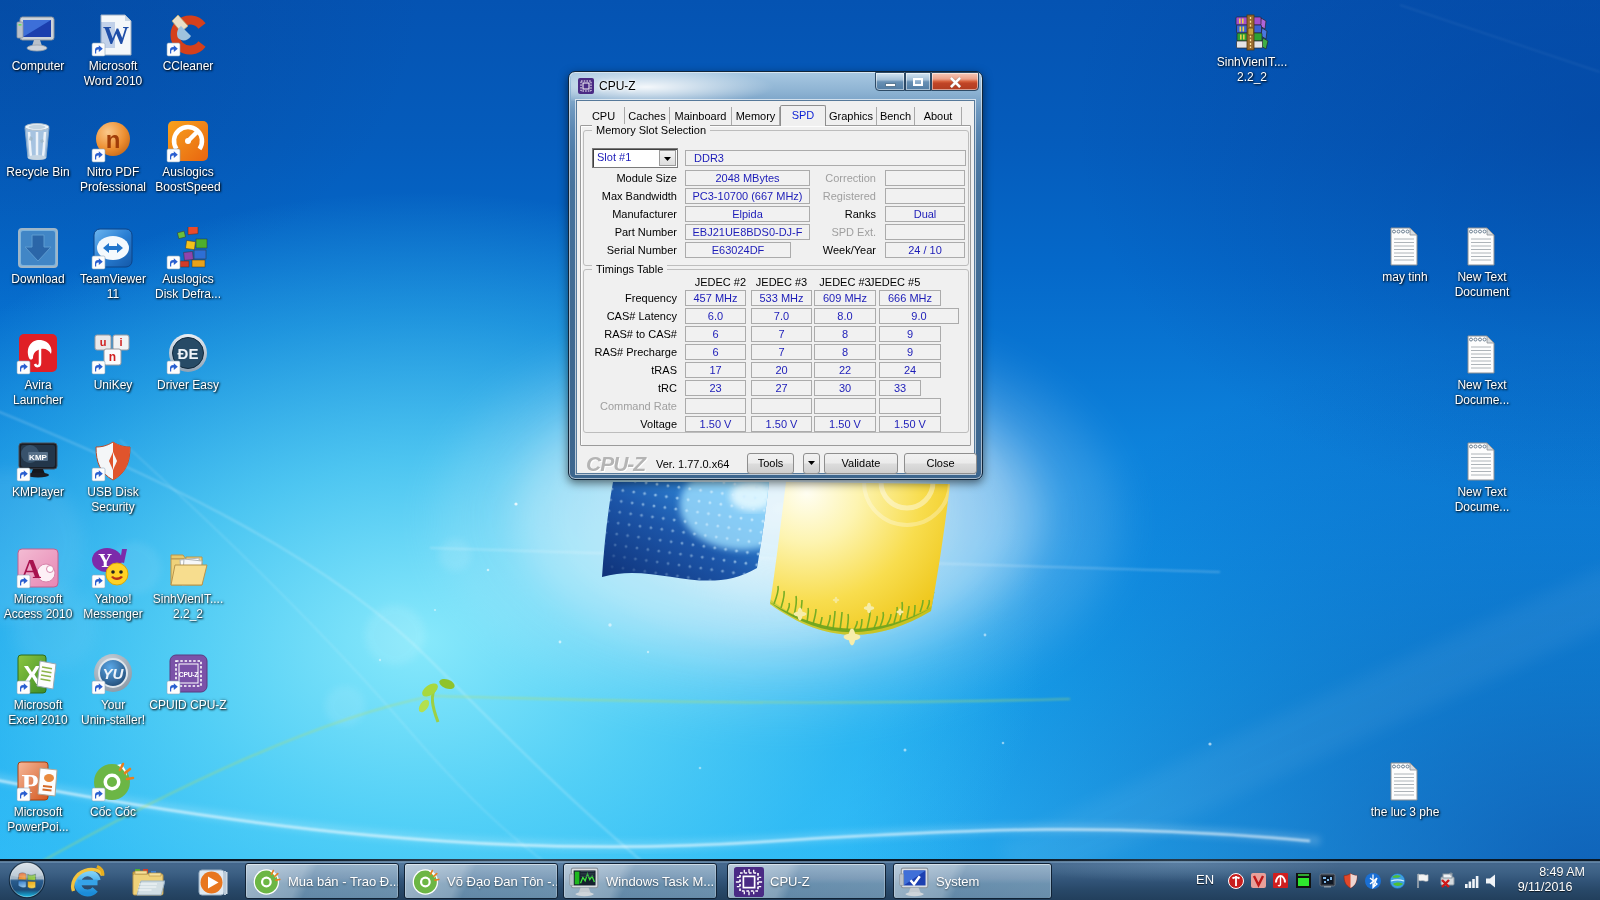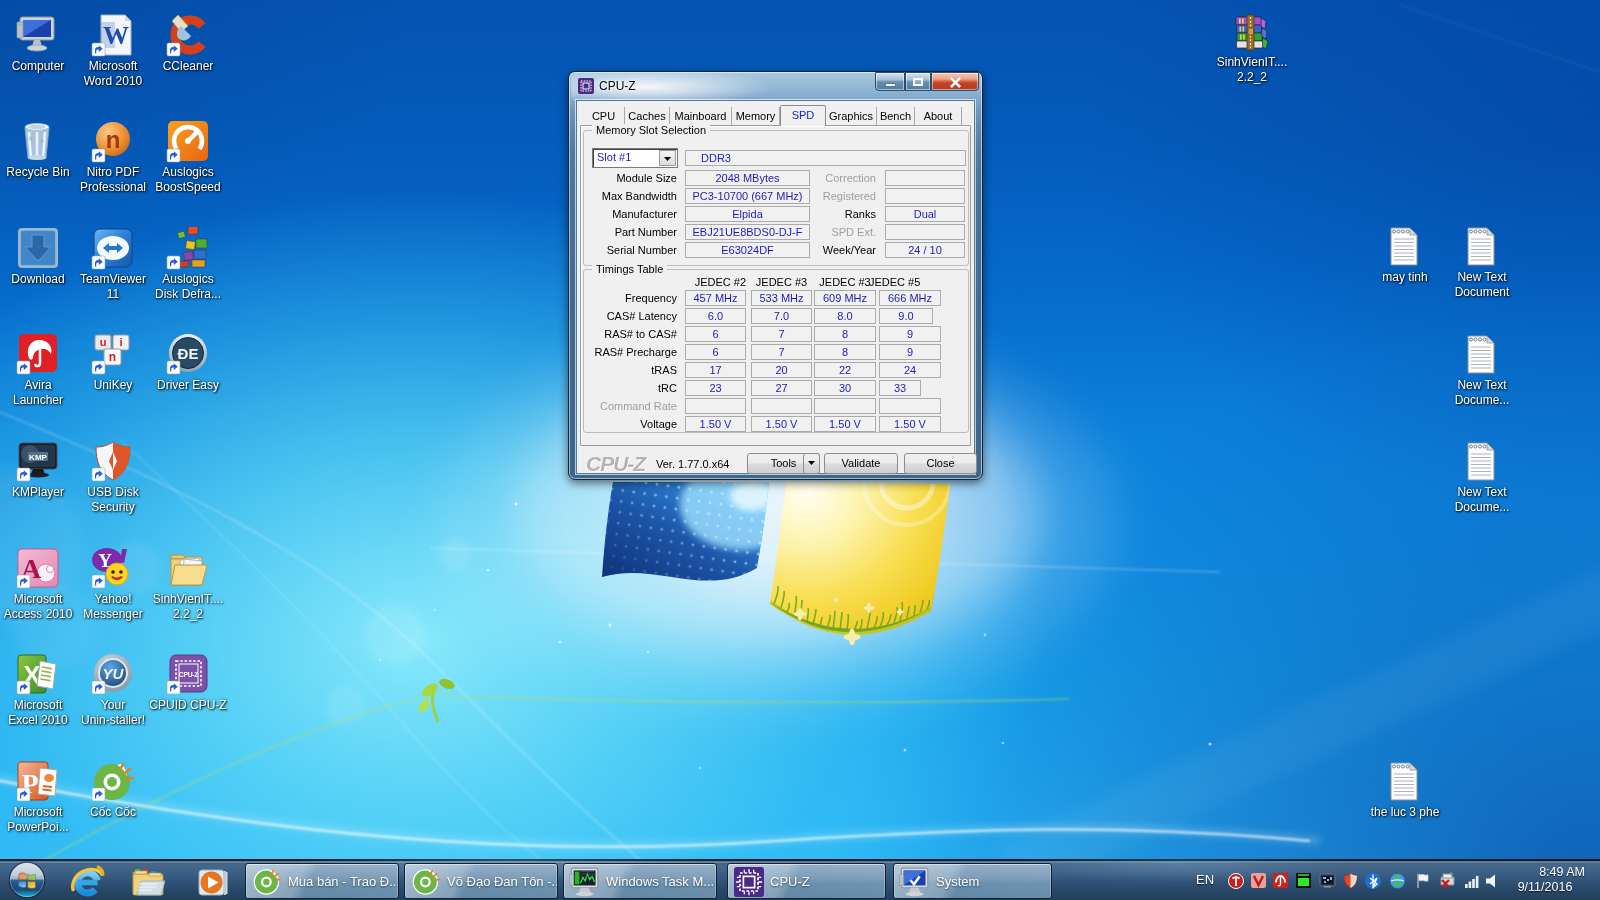--- a/index.html
+++ b/index.html
@@ -654,59 +654,59 @@
     <div class="grp" style="top:29px;height:136px">
       <div class="gt">Memory Slot Selection</div>
       <div class="abs" style="left:8px;top:17px;width:86px;height:20px;background:#fff;border:1px solid #7a7a7a;box-shadow:inset 1px 1px 0 #404040">
         <div class="abs" style="left:4px;top:2px;color:#1c1cb8">Slot #1</div>
         <div class="abs" style="left:66px;top:1px;width:17px;height:16px;background:linear-gradient(180deg,#f4f4f4,#dcdcdc);border:1px solid #9a9a9a">
           <svg width="15" height="14">
               <path d="M4,6 L11,6 L7.5,10 Z" fill="#000"></path>
             </svg>
         </div>
       </div>
-      <div class="fld" style="left:101px;top:19px;width:281px;text-align:left;padding-left:15px">DDR3</div>
+      <div class="fld" style="left:101px;top:19px;width:281px;text-align:left;padding-left:8px">DDR3</div>
       <div class="lab" style="left:0px;top:40px;width:93px">Module Size</div>
       <div class="fld" style="left:101px;top:39px;width:125px">2048 MBytes</div>
       <div class="lab dis" style="left:220px;top:40px;width:72px">Correction</div>
       <div class="fld" style="left:301px;top:39px;width:80px"></div>
       <div class="lab" style="left:0px;top:58px;width:93px">Max Bandwidth</div>
       <div class="fld" style="left:101px;top:57px;width:125px">PC3-10700 (667 MHz)</div>
       <div class="lab dis" style="left:220px;top:58px;width:72px">Registered</div>
       <div class="fld" style="left:301px;top:57px;width:80px"></div>
       <div class="lab" style="left:0px;top:76px;width:93px">Manufacturer</div>
       <div class="fld" style="left:101px;top:75px;width:125px">Elpida</div>
       <div class="lab" style="left:220px;top:76px;width:72px">Ranks</div>
       <div class="fld" style="left:301px;top:75px;width:80px">Dual</div>
       <div class="lab" style="left:0px;top:94px;width:93px">Part Number</div>
       <div class="fld" style="left:101px;top:93px;width:125px">EBJ21UE8BDS0-DJ-F</div>
       <div class="lab dis" style="left:220px;top:94px;width:72px">SPD Ext.</div>
       <div class="fld" style="left:301px;top:93px;width:80px"></div>
       <div class="lab" style="left:0px;top:112px;width:93px">Serial Number</div>
-      <div class="fld" style="left:101px;top:111px;width:125px">E63024DF</div>
+      <div class="fld" style="left:101px;top:111px;width:106px">E63024DF</div>
       <div class="lab" style="left:220px;top:112px;width:72px">Week/Year</div>
       <div class="fld" style="left:301px;top:111px;width:80px">24 / 10</div>
     </div>
 
     <div class="grp" style="top:168px;height:164px">
       <div class="gt">Timings Table</div>
       <div class="lab" style="left:101px;top:5px;width:61px;">JEDEC #2</div>
       <div class="lab" style="left:167px;top:5px;width:61px;text-align:center">JEDEC #3</div>
       <div class="lab" style="left:230px;top:5px;width:62px;text-align:center">JEDEC #3</div>
       <div class="lab" style="left:285px;top:5px;width:62px;text-align:left">JEDEC #5</div>
       <div class="lab" style="left:0px;top:21px;width:93px">Frequency</div>
       <div class="fld" style="left:101px;top:20px;width:61px">457 MHz</div>
       <div class="fld" style="left:167px;top:20px;width:61px">533 MHz</div>
       <div class="fld" style="left:230px;top:20px;width:62px">609 MHz</div>
       <div class="fld" style="left:295px;top:20px;width:62px">666 MHz</div>
       <div class="lab" style="left:0px;top:39px;width:93px">CAS# Latency</div>
       <div class="fld" style="left:101px;top:38px;width:61px">6.0</div>
       <div class="fld" style="left:167px;top:38px;width:61px">7.0</div>
       <div class="fld" style="left:230px;top:38px;width:62px">8.0</div>
-      <div class="fld" style="left:295px;top:38px;width:54px">9.0</div>
+      <div class="fld" style="left:295px;top:38px;width:80px">9.0</div>
       <div class="lab" style="left:0px;top:57px;width:93px">RAS# to CAS#</div>
       <div class="fld" style="left:101px;top:56px;width:61px">6</div>
       <div class="fld" style="left:167px;top:56px;width:61px">7</div>
       <div class="fld" style="left:230px;top:56px;width:62px">8</div>
       <div class="fld" style="left:295px;top:56px;width:62px">9</div>
       <div class="lab" style="left:0px;top:75px;width:93px">RAS# Precharge</div>
       <div class="fld" style="left:101px;top:74px;width:61px">6</div>
       <div class="fld" style="left:167px;top:74px;width:61px">7</div>
       <div class="fld" style="left:230px;top:74px;width:62px">8</div>
       <div class="fld" style="left:295px;top:74px;width:62px">9</div>
@@ -727,21 +727,21 @@
       <div class="fld" style="left:295px;top:128px;width:62px"></div>
       <div class="lab" style="left:0px;top:147px;width:93px">Voltage</div>
       <div class="fld" style="left:101px;top:146px;width:61px">1.50 V</div>
       <div class="fld" style="left:167px;top:146px;width:61px">1.50 V</div>
       <div class="fld" style="left:230px;top:146px;width:62px">1.50 V</div>
       <div class="fld" style="left:295px;top:146px;width:62px">1.50 V</div>
     </div>
 
     <div class="abs" style="left:9px;top:351px;font-size:21px;font-weight:bold;font-style:italic;color:#b4b4b4;text-shadow:1px 1px 0 #fff;letter-spacing:-1px">CPU-Z</div>
     <div class="abs" style="left:79px;top:357px;font-size:11px;color:#000">Ver. 1.77.0.x64</div>
-    <div class="wbtn" style="left:170px;top:352px;width:73px">Tools</div>
+    <div class="wbtn" style="left:170px;top:352px;width:47px">Tools</div>
     <div class="wbtn" style="left:226px;top:352px;width:17px"><svg width="15" height="17">
           <path d="M4,7 L11,7 L7.5,11 Z" fill="#000"></path>
         </svg></div>
     <div class="wbtn" style="left:247px;top:352px;width:74px">Validate</div>
     <div class="wbtn" style="left:327px;top:352px;width:73px">Close</div>
   </div>
 </div>
 
 <div id="bar">
   <div class="sheen" style="left:300px;width:420px;background:radial-gradient(300px 30px at 50% 0%,rgba(180,220,250,.28),transparent 75%)"></div>

